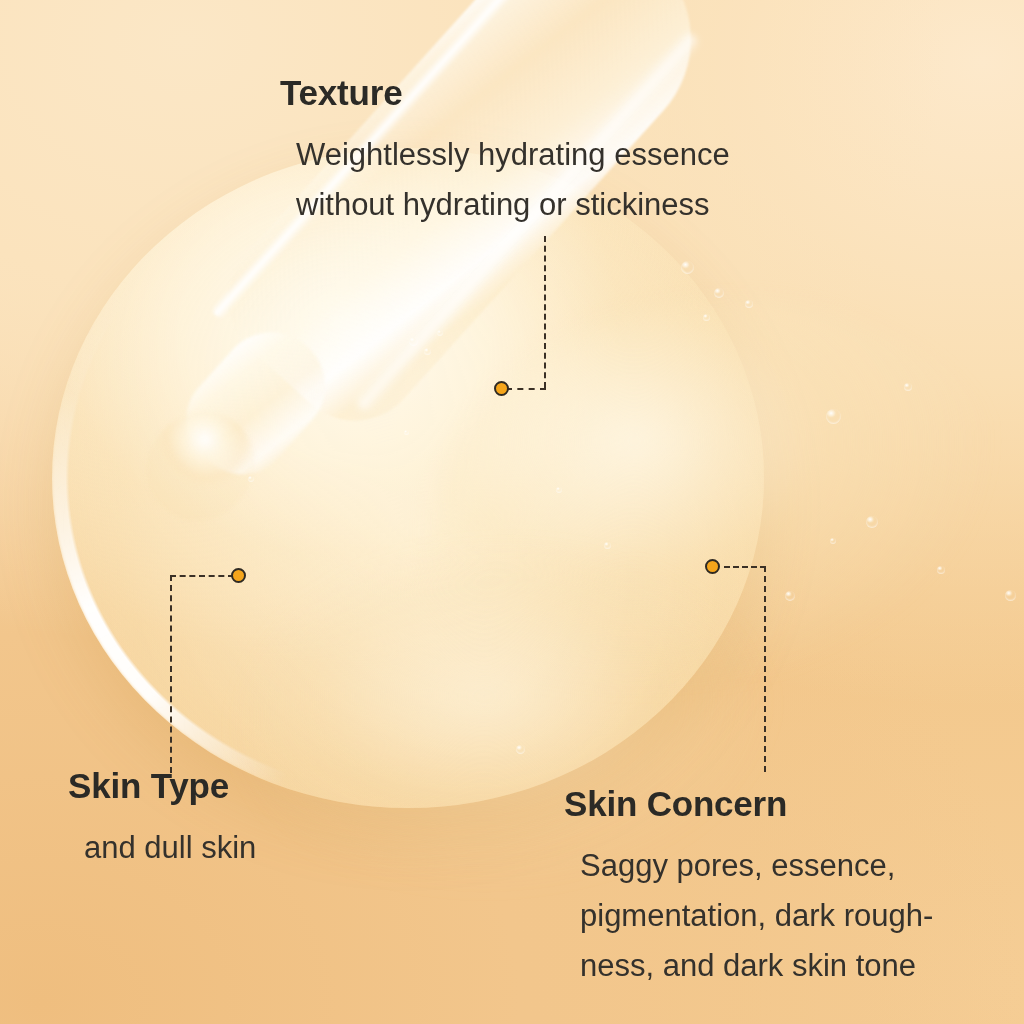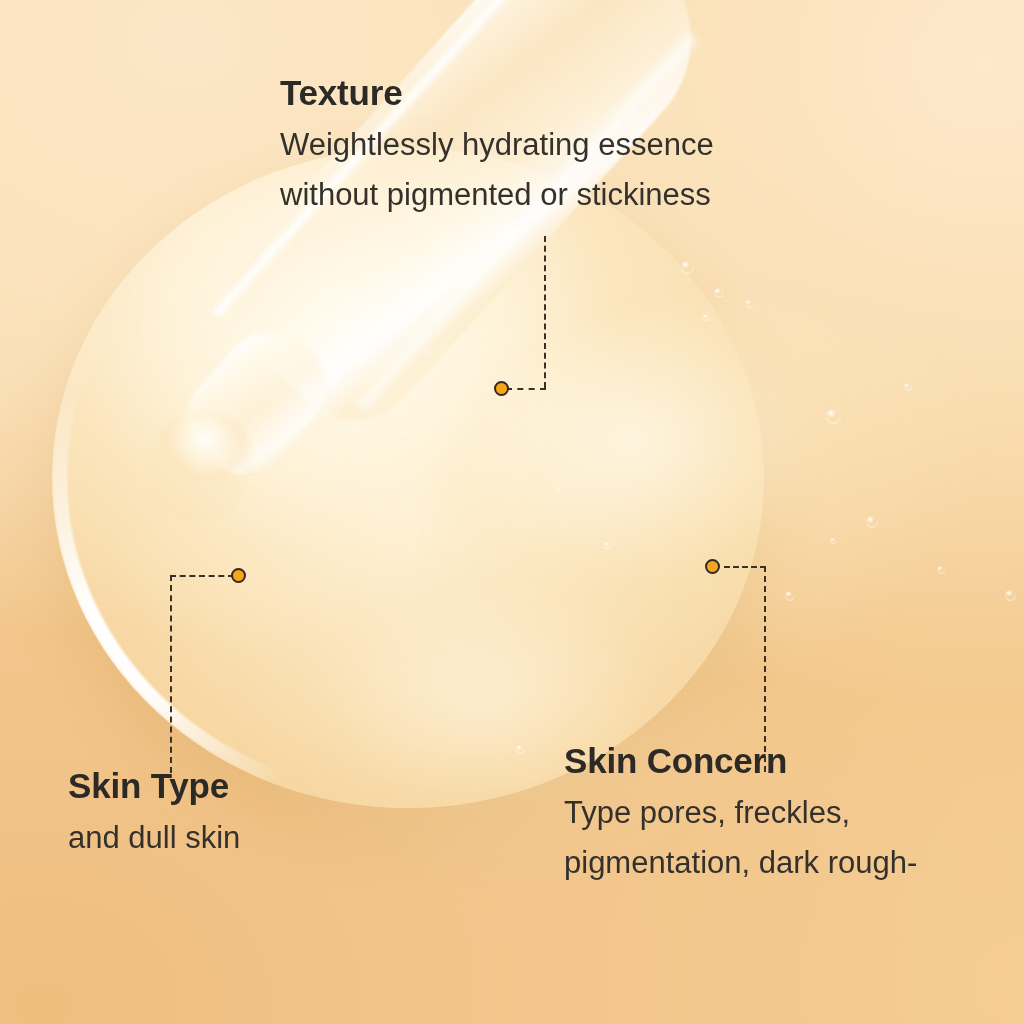--- a/index.html
+++ b/index.html
@@ -118,21 +118,21 @@
     background:#f5a51b;border:2.5px solid #2f2a22;box-sizing:border-box;
   }
 
   
   .block{position:absolute;}
   .heading{
     font-size:35px;font-weight:bold;color:#2b2a26;letter-spacing:-0.2px;
     line-height:42px;margin:0 0 6px 0;white-space:nowrap;
   }
   .body{
-    font-size:31px;font-weight:normal;color:#34312c;line-height:50px;margin:0;
+    font-size:31px;font-weight:normal;color:#34312c;line-height:50px;margin:16px;
   }
   .body .ln{display:block;white-space:nowrap;}
 </style>
 </head>
 <body>
 
 <div id="canvas">
 
   <div class="blob" id="blob-main"></div>
   <div class="blob" id="blob-rim"></div>
@@ -176,32 +176,33 @@
   <div class="dot" style="left:231px;top:568px;"></div>
 
   <div class="lead-h" style="left:724px;top:566px;width:42px;"></div>
   <div class="lead-v" style="left:764px;top:566px;height:206px;"></div>
   <div class="dot" style="left:705px;top:559px;"></div>
 
   <div class="block" style="left:280px;top:72px;">
     <div class="heading">Texture</div>
     <div class="body">
       <span class="ln">Weightlessly hydrating essence</span>
-      <span class="ln">without pigmented or stickiness</span>
+      <span class="ln">without hydrating or stickiness</span>
     </div>
   </div>
 
   <div class="block" style="left:68px;top:765px;">
     <div class="heading">Skin Type</div>
     <div class="body">
       <span class="ln">and dull skin</span>
     </div>
   </div>
 
-  <div class="block" style="left:564px;top:740px;">
+  <div class="block" style="left:564px;top:783px;">
     <div class="heading">Skin Concern</div>
     <div class="body">
-      <span class="ln">Type pores, freckles,</span>
+      <span class="ln">Saggy pores, essence,</span>
       <span class="ln">pigmentation, dark rough-</span>
+      <span class="ln">ness, and dark skin tone</span>
     </div>
   </div>
 
 </div>
 
 </body></html>

